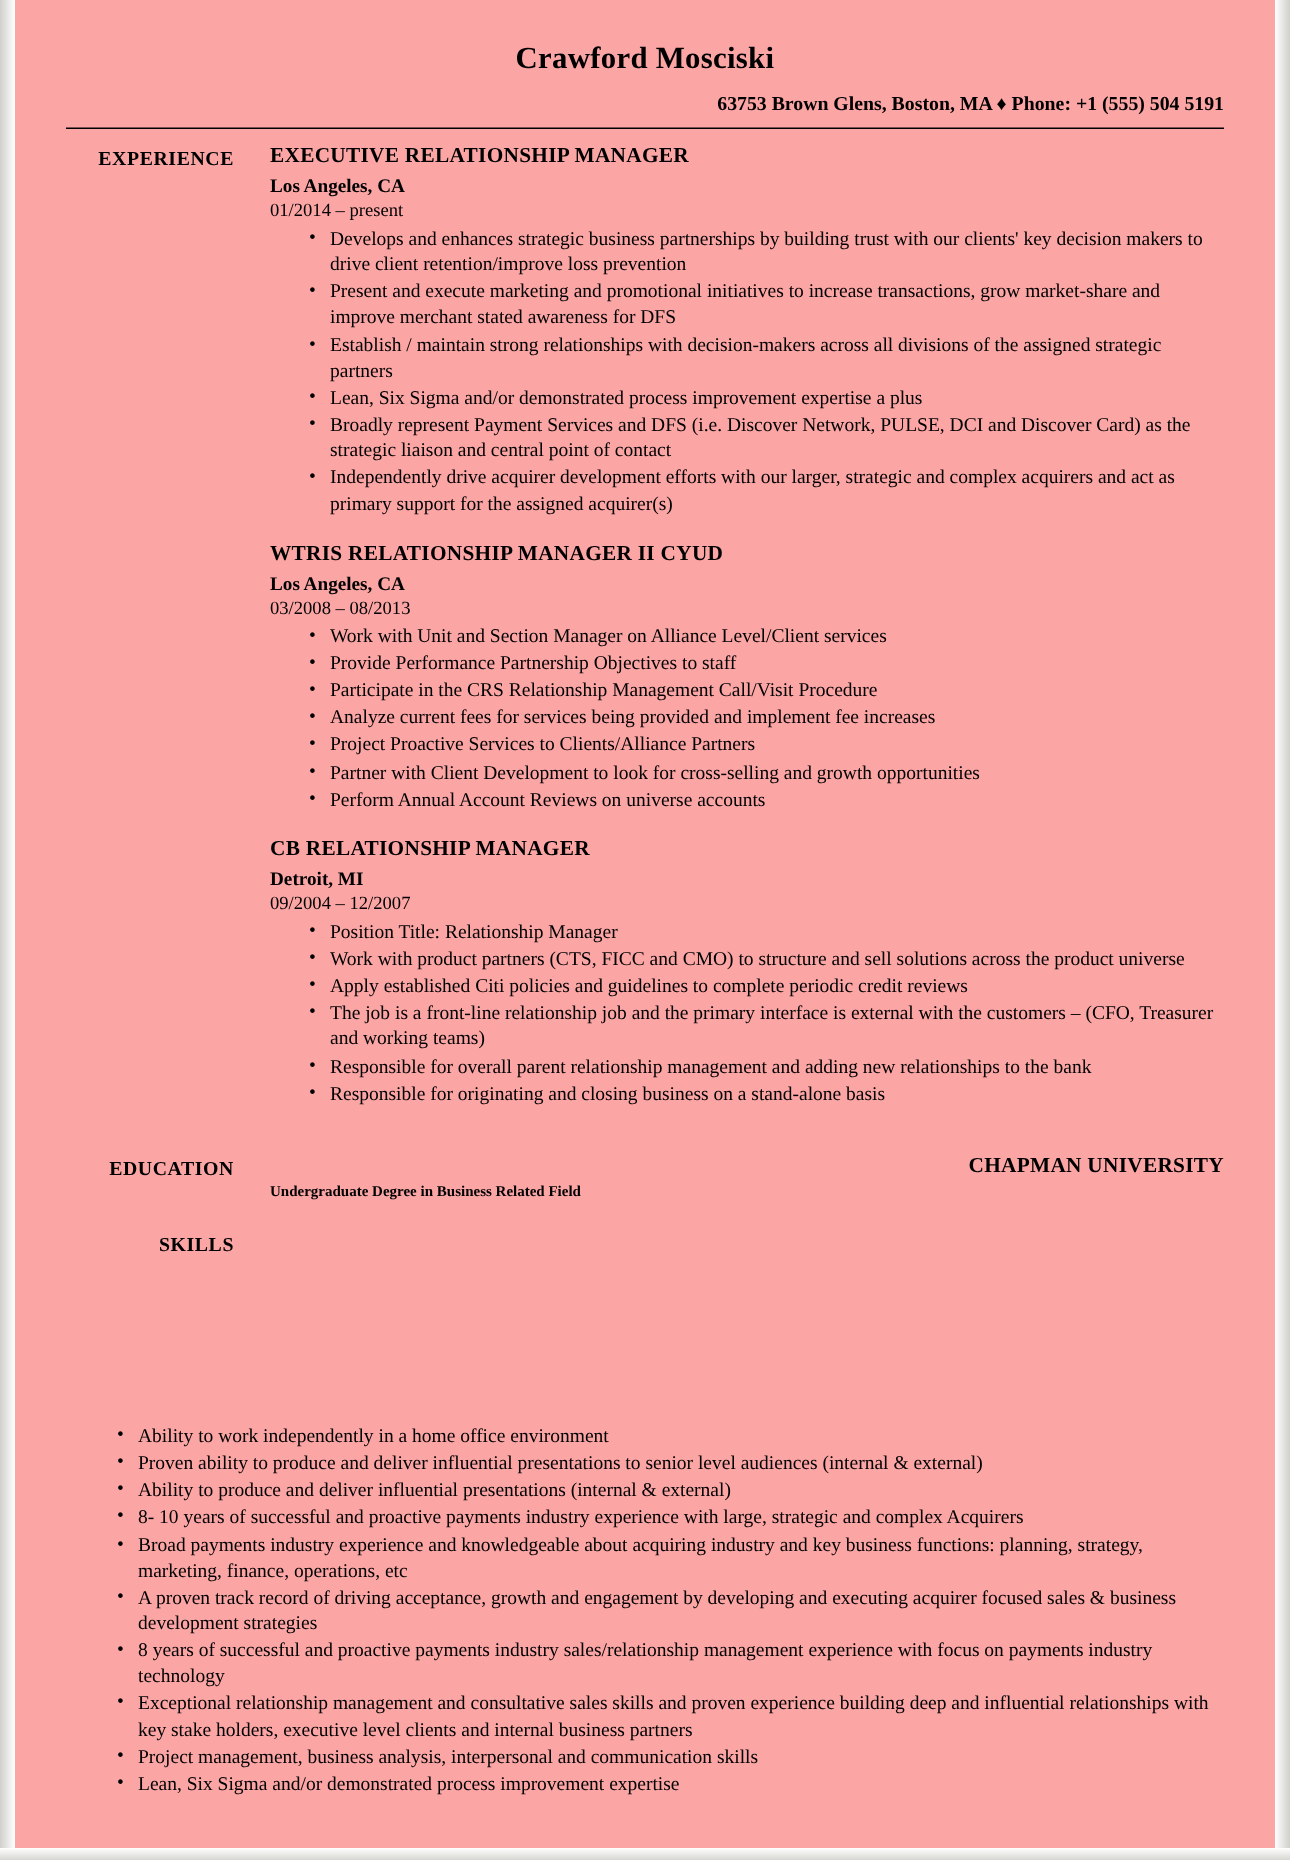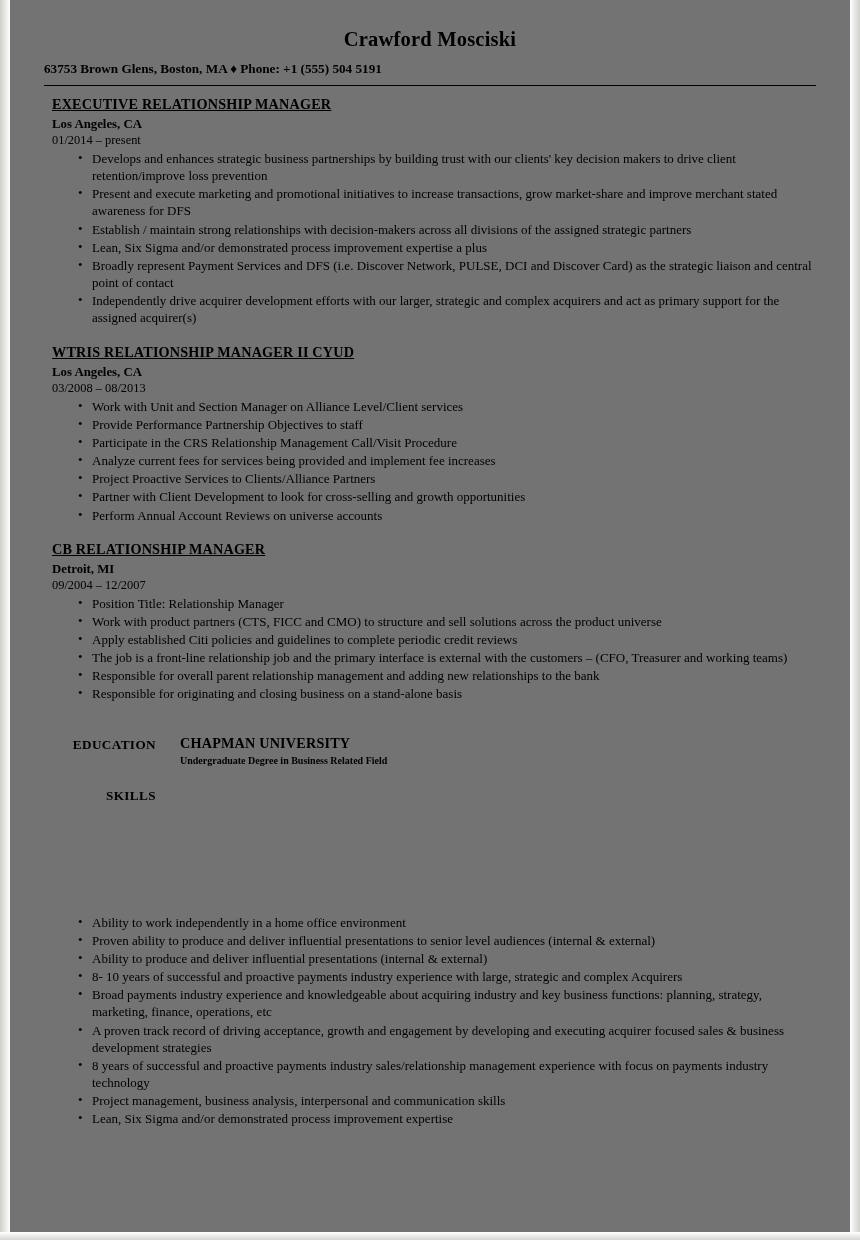--- a/index.html
+++ b/index.html
@@ -4,21 +4,21 @@
 <style>
   html, body {
     margin: 0;
     padding: 0;
     background: #f4f4f2;
   }
   .page {
     width: 860px;
     height: 1240px;
     margin: 0 auto;
-    background: #737373;
+    background: #fca5a5;
     position: relative;
     box-sizing: border-box;
     font-family: "Liberation Serif", serif;
     color: #000000;
     overflow: hidden;
   }
   .paper-edge-left {
     position: absolute;
     left: 0; top: 0; bottom: 0;
     width: 10px;
@@ -41,21 +41,21 @@
     padding: 22px 44px 0 44px;
   }
   .name {
     text-align: center;
     font-size: 20.5px;
     font-weight: bold;
     letter-spacing: 0.2px;
     margin: 6px 0 0 0;
   }
   .contact {
-    text-align: left;
+    text-align: right;
     font-size: 13.2px;
     font-weight: bold;
     margin: 10px 0 8px 0;
   }
   .rule {
     border: 0;
     border-top: 1.6px solid #000;
     margin: 0 0 10px 0;
   }
   .section {
@@ -81,21 +81,20 @@
     margin-bottom: 17px;
   }
   .job:last-child {
     margin-bottom: 10px;
   }
   .job-title {
     font-size: 14.2px;
     font-weight: bold;
     letter-spacing: 0.2px;
     margin-bottom: 4px;
-    text-decoration: underline;
   }
   .job-location {
     font-size: 12.8px;
     font-weight: bold;
     margin-bottom: 1px;
   }
   .job-dates {
     font-size: 12.4px;
     margin-bottom: 2px;
   }
@@ -116,20 +115,21 @@
     position: absolute;
     left: 0;
     top: -1px;
     font-size: 13px;
   }
   .edu-school {
     font-size: 14.2px;
     font-weight: bold;
     letter-spacing: 0.2px;
     margin-bottom: 3px;
+    text-align: right;
   }
   .edu-degree {
     font-size: 10px;
     font-weight: bold;
   }
   .section.education {
     margin-top: 22px;
   }
   .section.skills {
     margin-top: 20px;
@@ -144,20 +144,21 @@
   <div class="paper-edge-right"></div>
   <div class="paper-edge-bottom"></div>
 
   <div class="content">
 
     <div class="name">Crawford Mosciski</div>
     <div class="contact">63753 Brown Glens, Boston, MA ♦ Phone: +1 (555) 504 5191</div>
     <hr class="rule">
 
     <div class="section">
+      <div class="section-label">EXPERIENCE</div>
       <div class="section-body">
 
         <div class="job">
           <div class="job-title">EXECUTIVE RELATIONSHIP MANAGER</div>
           <div class="job-location">Los Angeles, CA</div>
           <div class="job-dates">01/2014 – present</div>
           <ul class="bullets">
             <li>Develops and enhances strategic business partnerships by building trust with our clients' key decision makers to drive client retention/improve loss prevention</li>
             <li>Present and execute marketing and promotional initiatives to increase transactions, grow market-share and improve merchant stated awareness for DFS</li>
             <li>Establish / maintain strong relationships with decision-makers across all divisions of the assigned strategic partners</li>
@@ -211,20 +212,21 @@
       <div class="section-label">SKILLS</div>
       <div class="section-body">
         <ul class="bullets">
           <li>Ability to work independently in a home office environment</li>
           <li>Proven ability to produce and deliver influential presentations to senior level audiences (internal &amp; external)</li>
           <li>Ability to produce and deliver influential presentations (internal &amp; external)</li>
           <li>8- 10 years of successful and proactive payments industry experience with large, strategic and complex Acquirers</li>
           <li>Broad payments industry experience and knowledgeable about acquiring industry and key business functions: planning, strategy, marketing, finance, operations, etc</li>
           <li>A proven track record of driving acceptance, growth and engagement by developing and executing acquirer focused sales &amp; business development strategies</li>
           <li>8 years of successful and proactive payments industry sales/relationship management experience with focus on payments industry technology</li>
+          <li>Exceptional relationship management and consultative sales skills and proven experience building deep and influential relationships with key stake holders, executive level clients and internal business partners</li>
           <li>Project management, business analysis, interpersonal and communication skills</li>
           <li>Lean, Six Sigma and/or demonstrated process improvement expertise</li>
         </ul>
       </div>
     </div>
 
   </div>
 </div>
 
 </body></html>

